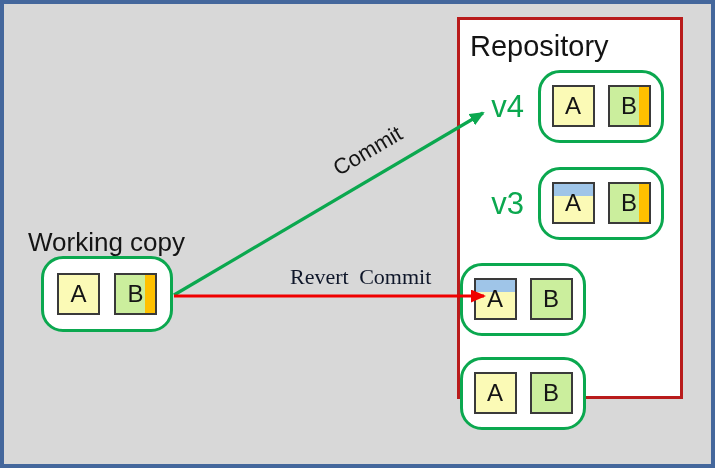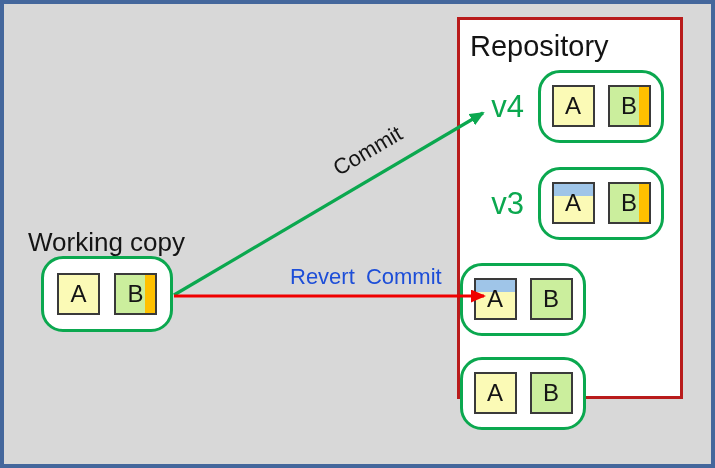--- a/index.html
+++ b/index.html
@@ -60,21 +60,21 @@
   }
 
   
   .commit-label{
     position:absolute;left:330px;top:138px;
     font-size:22px;color:#141414;white-space:nowrap;
     transform:rotate(-30.5deg);
   }
   .revert-label{
     position:absolute;left:290px;top:264px;
-    font-size:22px;color:#1d4ed8;white-space:nowrap;word-spacing:5px;
+    font-size:22px;color:#0f172a;white-space:nowrap;word-spacing:5px;font-family:Liberation Serif, serif;
   }
 </style>
 </head>
 <body>
 
 <div class="canvas">
   <div class="frame"></div>
 
   <svg class="overlay" width="715" height="468" viewBox="0 0 715 468">
     <defs>

